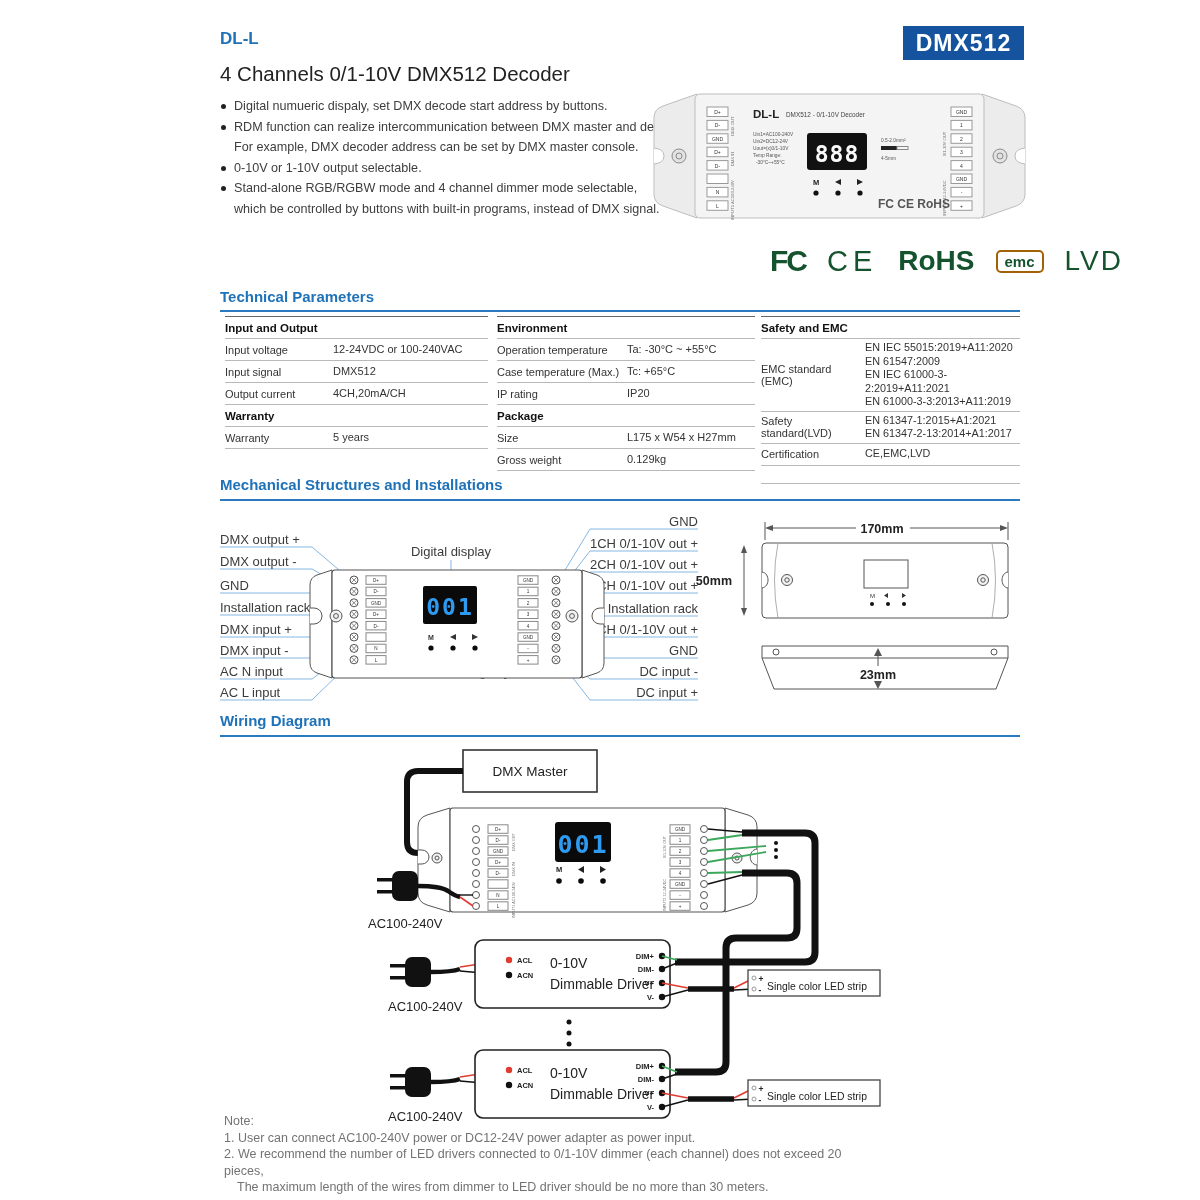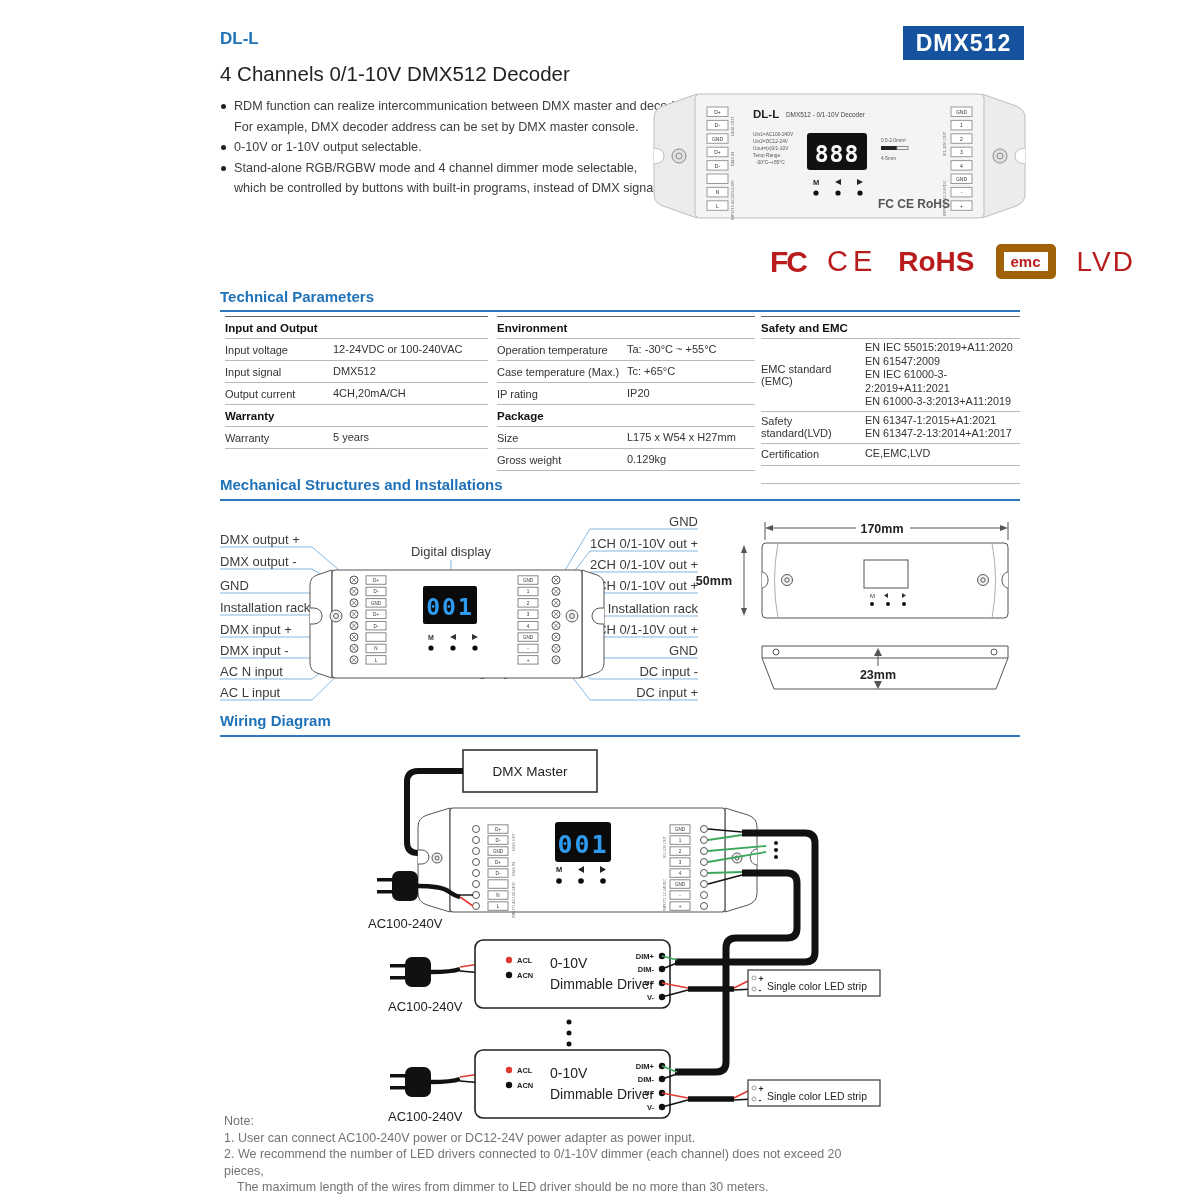--- a/index.html
+++ b/index.html
@@ -8,25 +8,25 @@
   .abs{position:absolute;}
   .brand{font-size:17px;font-weight:700;color:#1f72b8;}
   .badge{background:#16539e;color:#fff;font-size:23px;font-weight:700;
          width:121px;height:34px;display:flex;align-items:center;justify-content:center;letter-spacing:1px;}
   .title{font-size:20.5px;color:#222;}
   ul.features{list-style:none;margin:0;padding:0;font-size:12.6px;color:#3d3d3d;width:470px;}
   ul.features li{position:relative;padding-left:14px;line-height:20.6px;white-space:pre-line;}
   ul.features li::before{content:"";position:absolute;left:1px;top:8px;width:5px;height:5px;border-radius:50%;background:#222;}
   .h2{font-size:15px;font-weight:700;color:#1f72b8;}
   .hrule{height:2px;background:#2b7abf;width:800px;}
-  .certrow{display:flex;align-items:center;gap:21px;color:#b91c1c;}
+  .certrow{display:flex;align-items:center;gap:21px;color:#14532d;}
   .c-fcc{font-size:30px;font-weight:700;letter-spacing:-2px;}
   .c-ce{font-size:29px;font-weight:400;letter-spacing:5px;}
   .c-rohs{font-size:28px;font-weight:700;}
-  .c-emc{font-size:15px;font-weight:700;border:8px solid #a16207;border-radius:5px;padding:1px 7px;}
+  .c-emc{font-size:15px;font-weight:700;border:2px solid #a16207;border-radius:5px;padding:1px 7px;}
   .c-lvd{font-size:28px;font-weight:400;letter-spacing:2px;}
   .tgroup{border-top:1.5px solid #666;}
   .trow{display:flex;align-items:center;min-height:21px;border-bottom:1px solid #b9b9b9;
         font-size:11px;color:#333;}
   .trow.th{font-weight:700;font-size:11.5px;color:#111;}
   .tl{flex:none;}
   .tv{flex:1;white-space:pre-line;line-height:13.5px;padding:2px 0;}
   .g1 .tl{width:108px;} .g2 .tl{width:130px;} .g3 .tl{width:104px;}
   .g3 .tv{font-size:10.8px;}
   .note{font-size:12.5px;color:#737373;line-height:16.5px;}
@@ -37,20 +37,21 @@
 </head>
 <body>
 
 <div class="page">
 
   <div class="abs brand" style="left:200px;top:29px;">DL-L</div>
   <div class="abs badge" style="left:883px;top:26px;">DMX512</div>
   <div class="abs title" style="left:200px;top:62px;">4 Channels 0/1-10V DMX512 Decoder</div>
 
   <ul class="abs features" style="left:200px;top:96px;">
+    <li>Digital numueric dispaly, set DMX decode start address by buttons.</li>
     <li>RDM function can realize intercommunication between DMX master and decoder.
 For example, DMX decoder address can be set by DMX master console.</li>
     <li>0-10V or 1-10V output selectable.</li>
     <li>Stand-alone RGB/RGBW mode and 4 channel dimmer mode selectable,
 which be controlled by buttons with built-in programs, instead of DMX signal.</li>
   </ul>
 
   <svg class="abs" style="left:627px;top:86px;" width="385" height="142" viewBox="0 0 385 142">
     <g>
       <path d="M50 8 L16 20 Q7 23 7 32 L7 108 Q7 117 16 120 L50 132 Z" fill="#ececec" stroke="#bdbdbd"></path>

